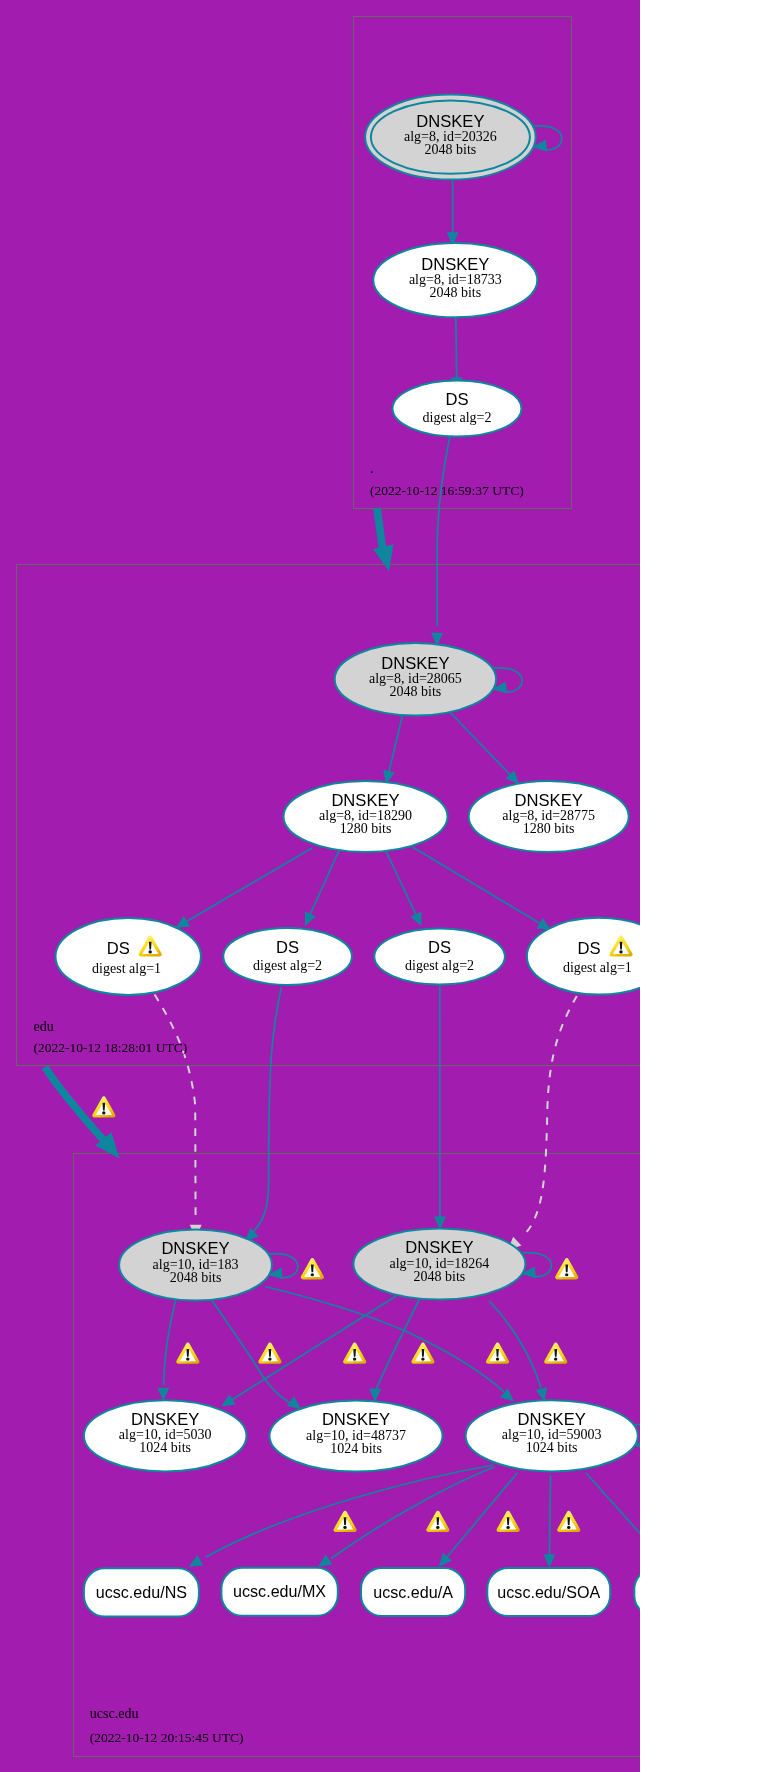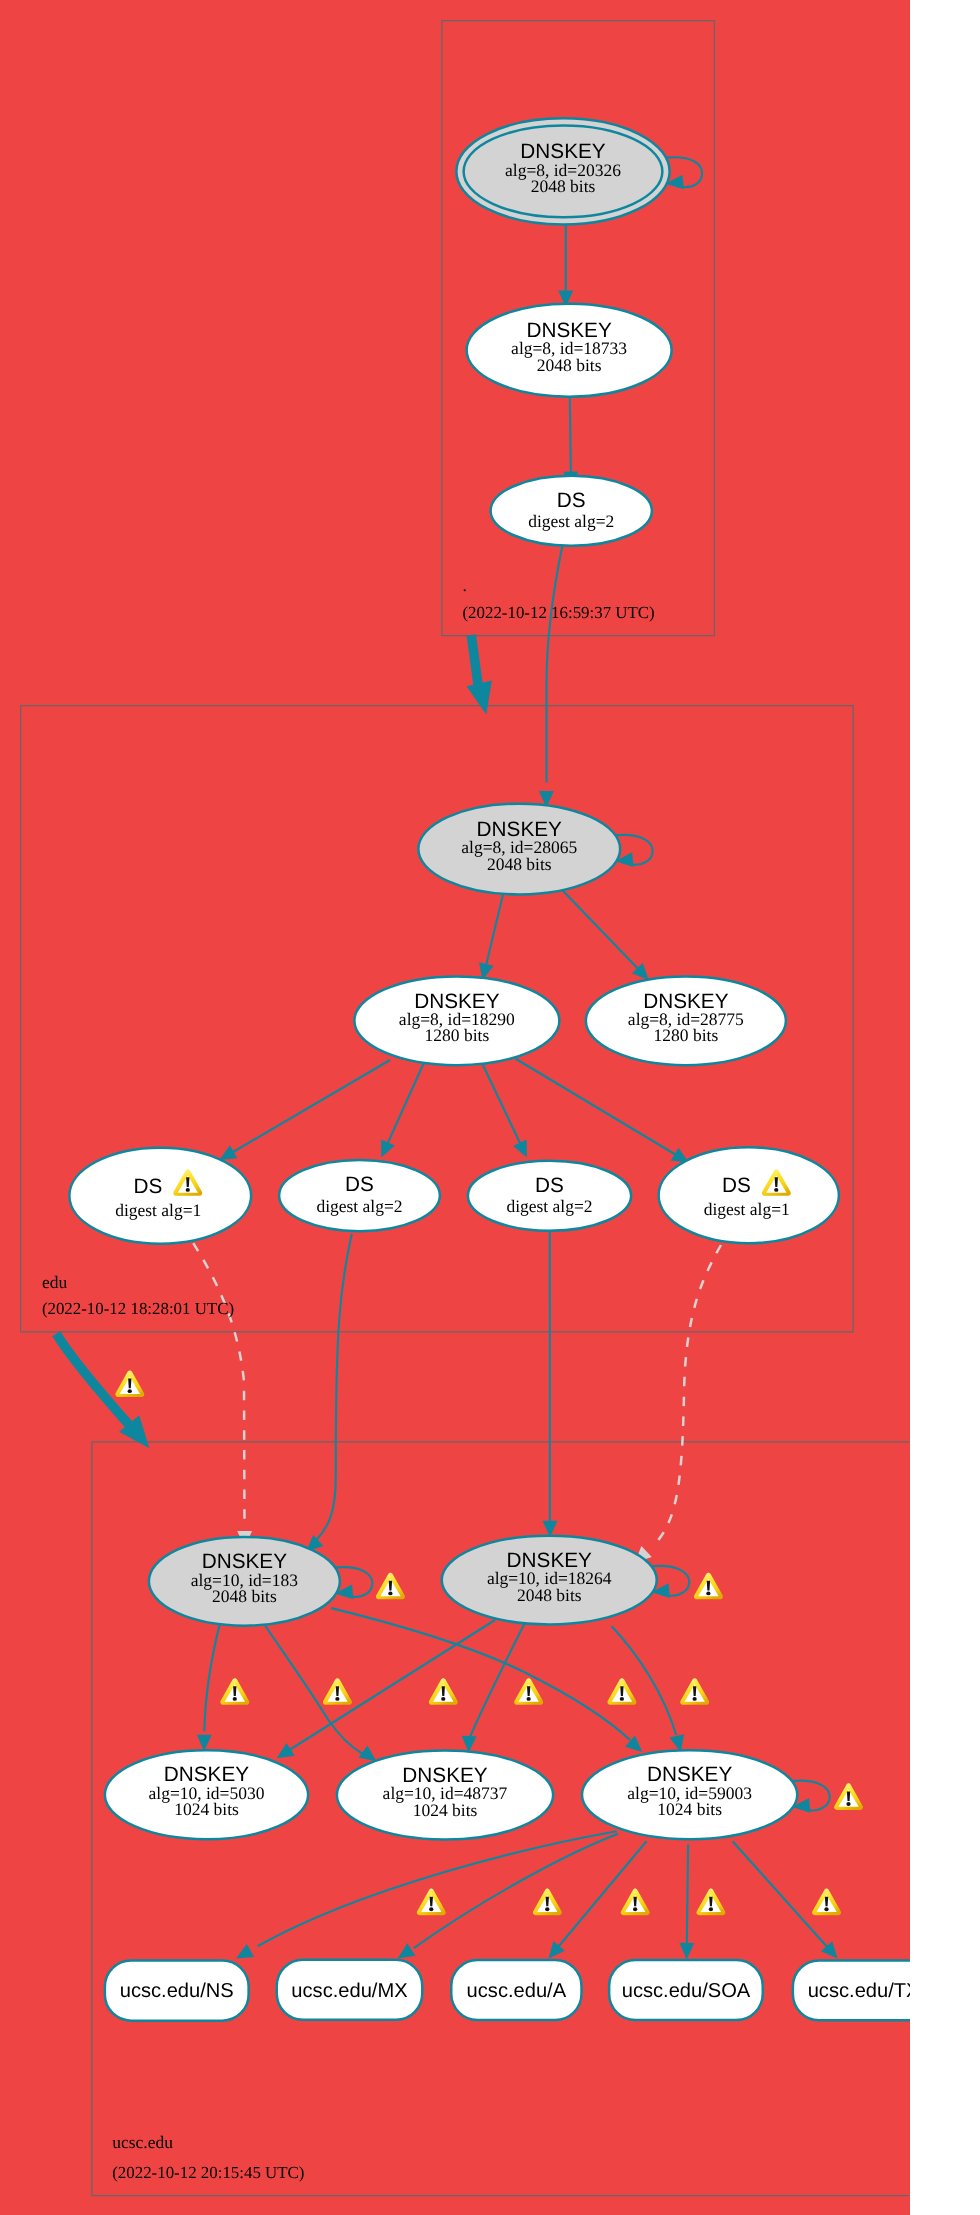--- a/index.html
+++ b/index.html
@@ -1,16 +1,16 @@
 <!DOCTYPE html>
 <html><head>
 <meta charset="utf-8">
 <style>
   html,body{margin:0;padding:0;background:#ffffff;}
-  #page{position:relative;width:728px;height:1772px;background:#ef4444;overflow:hidden;}
+  #page{position:relative;width:640px;height:1772px;background:#a21caf;overflow:hidden;}
   svg#graph{position:absolute;left:0;top:0;display:block;}
   .zone-box{fill:none;stroke:#666666;stroke-width:1;}
   .node-ell{stroke:#0e879e;stroke-width:2;}
   .sec{fill:#d3d3d3;}
   .ins{fill:#ffffff;}
   .rr-box{fill:#ffffff;stroke:#0e879e;stroke-width:2;}
   .edge{fill:none;stroke:#0e879e;stroke-width:1.7;}
   .edge-fat{fill:none;stroke:#0e879e;stroke-width:7.6;}
   .edge-bogus{fill:none;stroke:#d3d3d3;stroke-width:2;stroke-dasharray:7.6,8.2;}
   .ahead{fill:#0e879e;stroke:none;}

